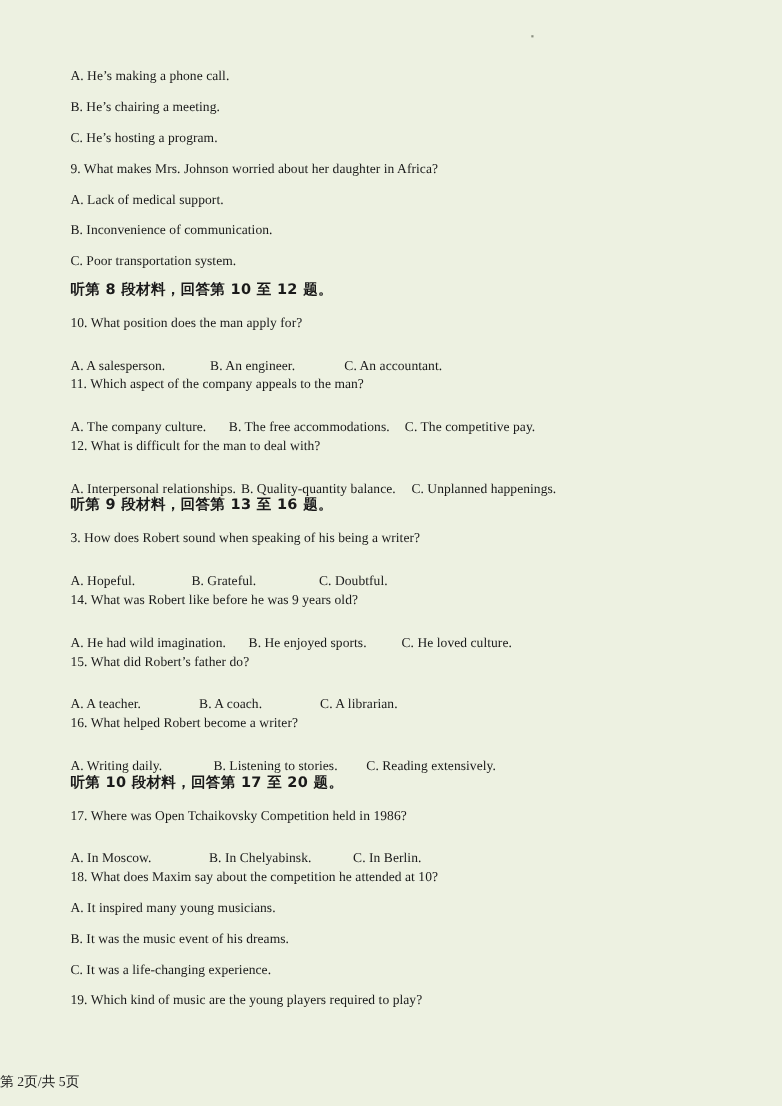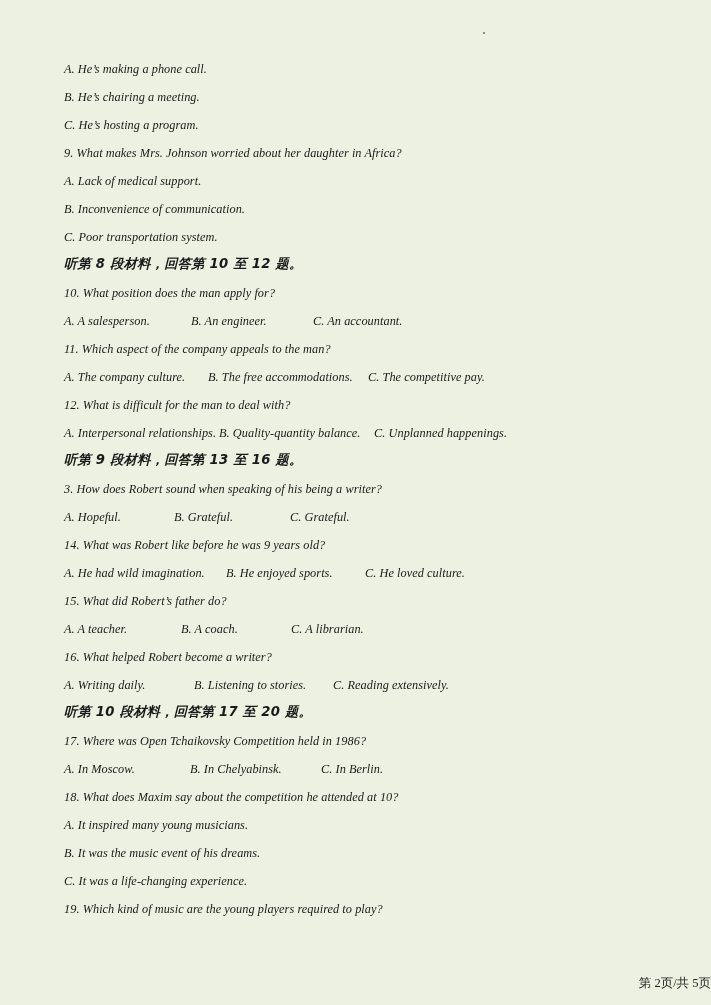--- a/index.html
+++ b/index.html
@@ -23,40 +23,39 @@
       height: 2px;
       background: #8a8f80;
     }
     .line {
       position: absolute;
       left: 64px;
       font-size: 12.3px;
       line-height: 16px;
       white-space: nowrap;
       letter-spacing: 0.05px;
-      font-style: italic;
     }
     .heading {
       font-family: "DejaVu Sans", "Liberation Sans", sans-serif;
       font-weight: bold;
       font-size: 13.2px;
       left: 64px;
       letter-spacing: 0.3px;
     }
     .opt-row span {
       position: absolute;
-      top: 0;
+      top: 11px;
       white-space: nowrap;
     }
     .footer {
       position: absolute;
       left: 0;
       width: 711px;
       top: 975px;
-      text-align: right;
+      text-align: left;
       font-size: 12.5px;
       line-height: 16px;
       color: #222;
     }
   </style>
 </head>
 <body>
 
 <div class="dot"></div>
 
@@ -91,21 +90,21 @@
   <span style="left:219px">B. Quality-quantity balance.</span>
   <span style="left:374px">C. Unplanned happenings.</span>
 </div>
 
 <div class="line heading" style="top:452px">听第 9 段材料，回答第 13 至 16 题。</div>
 
 <div class="line" style="top:481px">3. How does Robert sound when speaking of his being a writer?</div>
 <div class="line opt-row" style="top:509px; left:0; width:711px">
   <span style="left:64px">A. Hopeful.</span>
   <span style="left:174px">B. Grateful.</span>
-  <span style="left:290px">C. Grateful.</span>
+  <span style="left:290px">C. Doubtful.</span>
 </div>
 
 <div class="line" style="top:537px">14. What was Robert like before he was 9 years old?</div>
 <div class="line opt-row" style="top:565px; left:0; width:711px">
   <span style="left:64px">A. He had wild imagination.</span>
   <span style="left:226px">B. He enjoyed sports.</span>
   <span style="left:365px">C. He loved culture.</span>
 </div>
 
 <div class="line" style="top:593px">15. What did Robert’s father do?</div>

